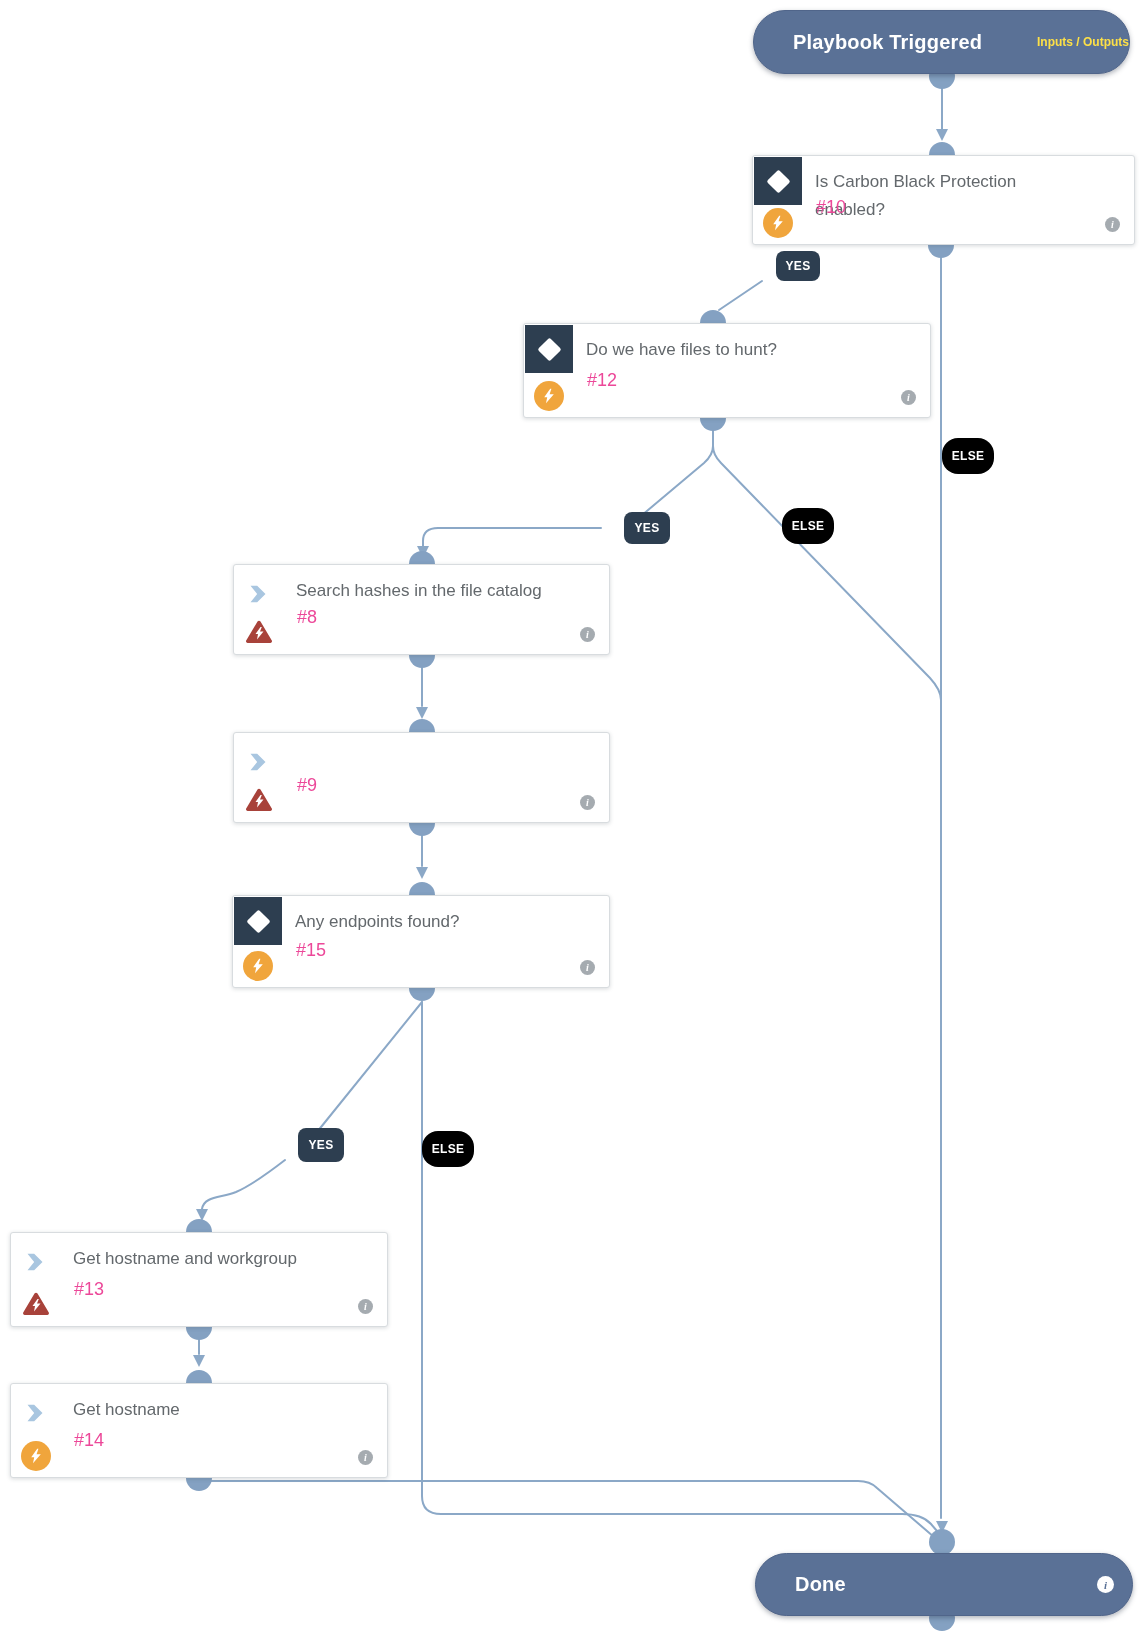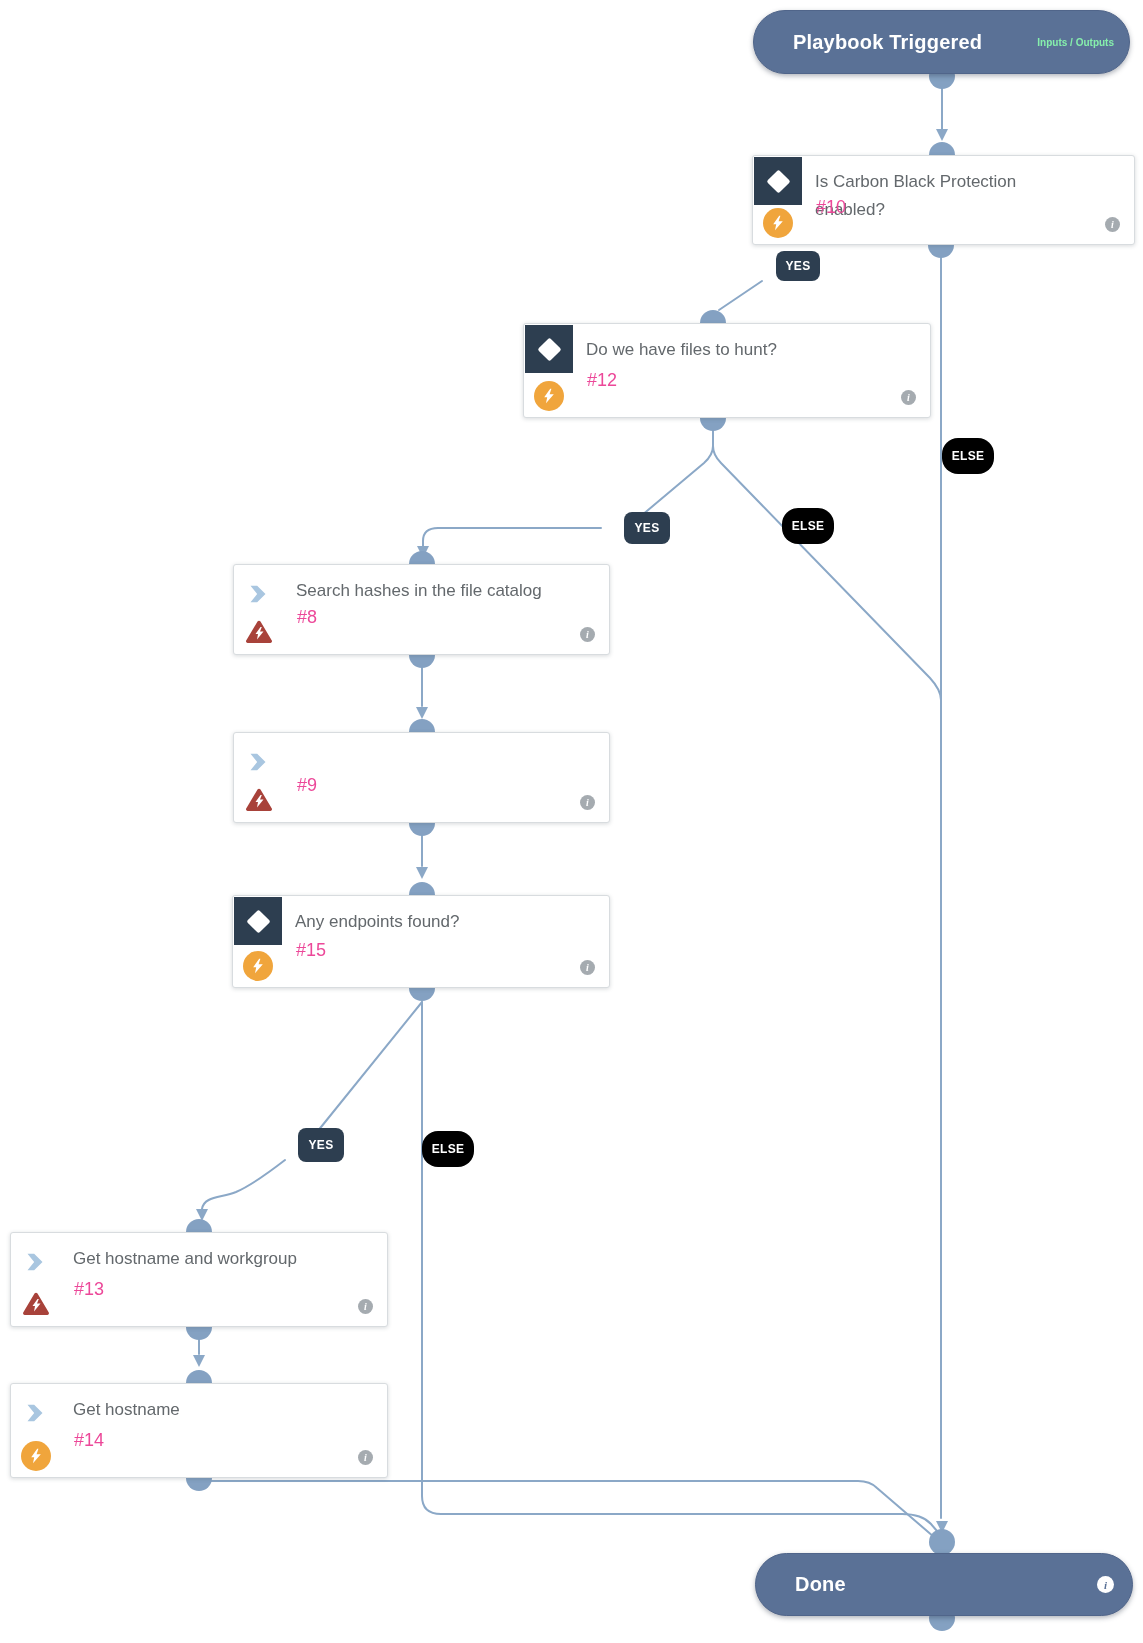--- a/index.html
+++ b/index.html
@@ -6,21 +6,21 @@
   .canvas{position:relative;width:1143px;height:1643px;background:#ffffff;overflow:hidden;
           font-family:"Liberation Sans",sans-serif;}
   svg.wires{position:absolute;left:0;top:0;}
 
   
   .pill{position:absolute;background:#5a7196;border:1px solid #50658a;color:#fff;
         display:flex;align-items:center;box-shadow:0 2px 5px rgba(30,40,60,.35);box-sizing:border-box;}
   .pill-start{left:753px;top:10px;width:377px;height:64px;border-radius:32px;}
   .pill-end{left:755px;top:1553px;width:378px;height:63px;border-radius:32px;}
   .pill-title{font-size:20px;font-weight:bold;padding-left:39px;letter-spacing:.2px;}
-  .pill-link{margin-left:auto;padding-right:15px;font-size:10px;font-weight:bold;color:#86efac;cursor:pointer;}
+  .pill-link{margin-left:auto;font-size:12px;font-weight:bold;color:#fde047;cursor:pointer;}
   .pill-info{margin-left:auto;margin-right:18px;width:17px;height:17px;border-radius:50%;background:#fff;
              color:#5a7196;font-size:11px;font-weight:bold;display:flex;align-items:center;justify-content:center;
              font-family:"Liberation Serif",serif;font-style:italic;}
 
   
   .node{position:absolute;background:#fff;border:1px solid #d8dcdf;border-radius:3px;
         box-shadow:0 1px 4px rgba(40,50,60,.18);box-sizing:border-box;}
   #n10{left:752px;top:155px;width:383px;height:90px;}
   #n12{left:523px;top:323px;width:408px;height:95px;}
   #n8 {left:233px;top:564px;width:377px;height:91px;}

